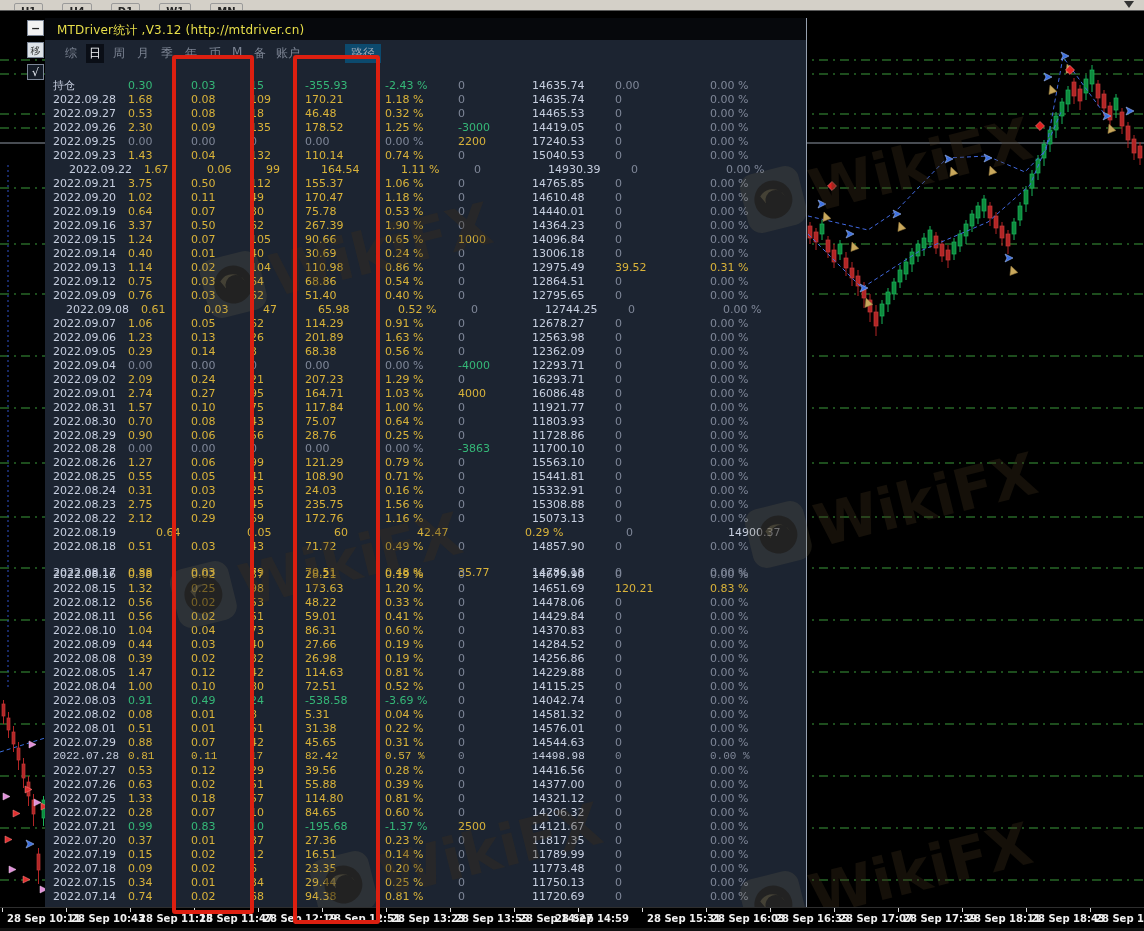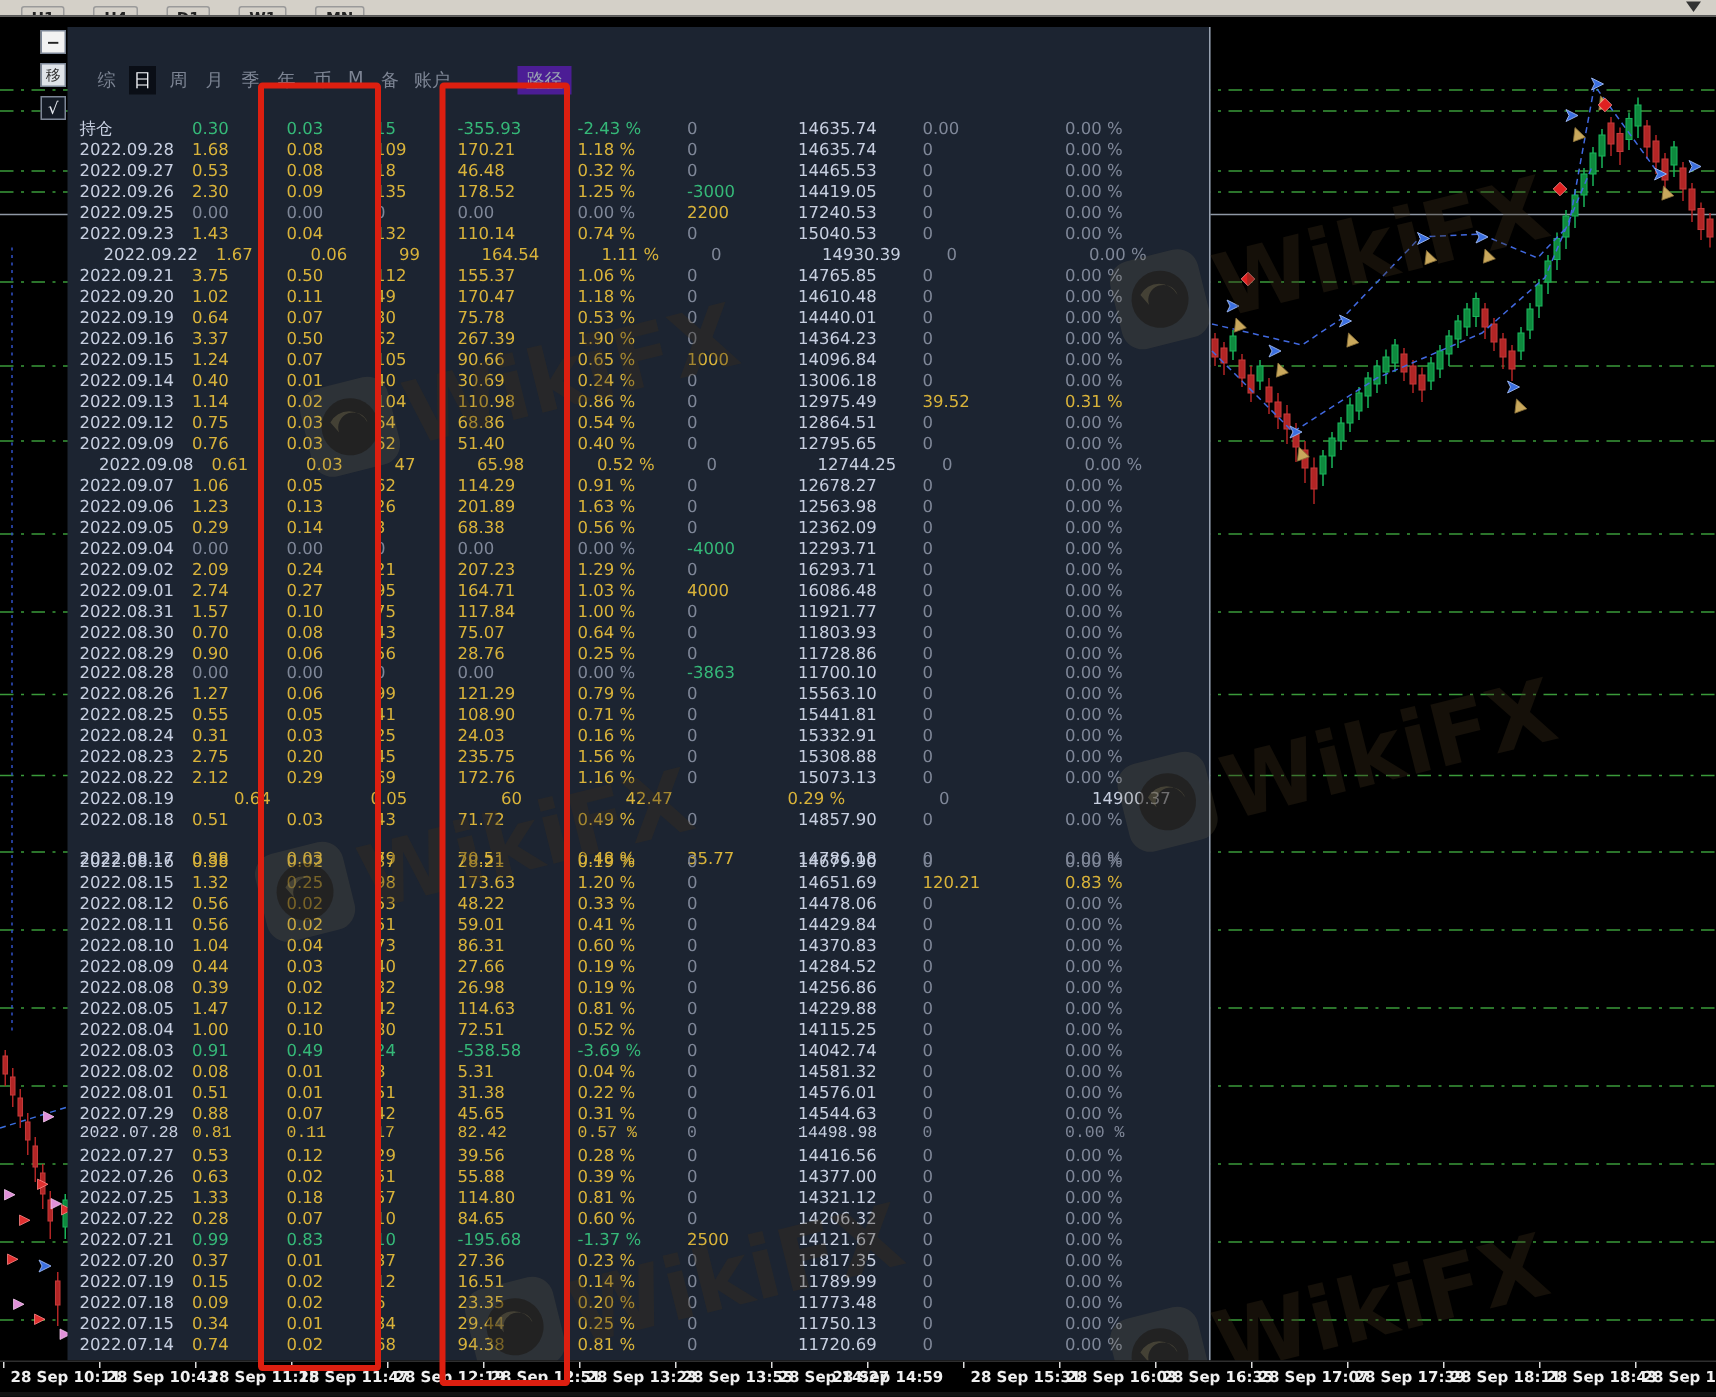--- a/index.html
+++ b/index.html
@@ -17,21 +17,21 @@
   #chart-svg{position:absolute;left:0;top:11px;z-index:1;}
   #wm-svg{position:absolute;left:0;top:0;z-index:5;pointer-events:none;}
   
   #panel{position:absolute;left:45px;top:18px;width:761px;height:889px;background:#1c2431;
     border-right:1px solid #97a1b0;z-index:4;overflow:hidden;}
   #title-bar{position:absolute;left:0;top:0;width:100%;height:22px;background:#06080c;}
   #title-text{position:absolute;left:12px;top:4px;font-size:12px;color:#e8df4a;letter-spacing:.2px;}
   #menu-row{position:absolute;left:0;top:24px;width:100%;height:20px;}
   .menu-item{position:absolute;top:2px;font-size:12px;color:#7d8594;padding:1px 3px;cursor:default;}
   .menu-item.selected{background:#0a0e16;color:#f2f4f8;}
-  #path-btn{position:absolute;left:300px;top:2px;font-size:12px;color:#9aa4b2;background:#4c1d95;
+  #path-btn{position:absolute;left:300px;top:2px;font-size:12px;color:#9aa4b2;background:#0c4a6e;
     padding:1px 6px;text-decoration:underline;}
   
   .side-btn{position:absolute;width:17px;height:16px;z-index:4;font-size:11px;line-height:15px;
     text-align:center;border:1px solid #7c8696;box-sizing:border-box;}
   #btn-min{left:27px;top:20px;background:#f2f2f2;color:#222;font-weight:bold;}
   #btn-move{left:27px;top:42px;background:#dfe3e8;color:#333;font-size:10px;}
   #btn-check{left:27px;top:64px;background:#141b26;color:#e8ecf2;}
   
   #table-header,.t-row{position:absolute;left:0;width:761px;display:grid;
     grid-template-columns:75px 63px 59px 55px 80px 73px 74px 83px 95px 96px;
@@ -263,20 +263,23 @@
       <polygon points="0,0 7,3.5 0,7" transform="translate(41,792)" fill="#e03030" stroke="#ff8a8a" stroke-width="0.5"></polygon>
       <polygon points="0,0 7,3.5 0,7" transform="translate(23,865)" fill="#e03030" stroke="#ff8a8a" stroke-width="0.5"></polygon>
     </g>
   </svg>
 
 <div class="side-btn" id="btn-min">−</div>
 <div class="side-btn" id="btn-move">移</div>
 <div class="side-btn" id="btn-check">√</div>
 
 <div id="panel">
+  <div id="title-bar">
+    <div id="title-text">MTDriver统计 ,V3.12 (http://mtdriver.cn)</div>
+  </div>
   <div id="menu-row">
       <span class="menu-item" style="left: 17px;">综</span>
       <span class="menu-item selected" style="left: 41px;">日</span>
       <span class="menu-item" style="left: 65px;">周</span>
       <span class="menu-item" style="left: 89px;">月</span>
       <span class="menu-item" style="left: 113px;">季</span>
       <span class="menu-item" style="left: 137px;">年</span>
       <span class="menu-item" style="left: 161px;">币</span>
       <span class="menu-item" style="left: 184px;">M</span>
       <span class="menu-item" style="left: 206px;">备</span>

